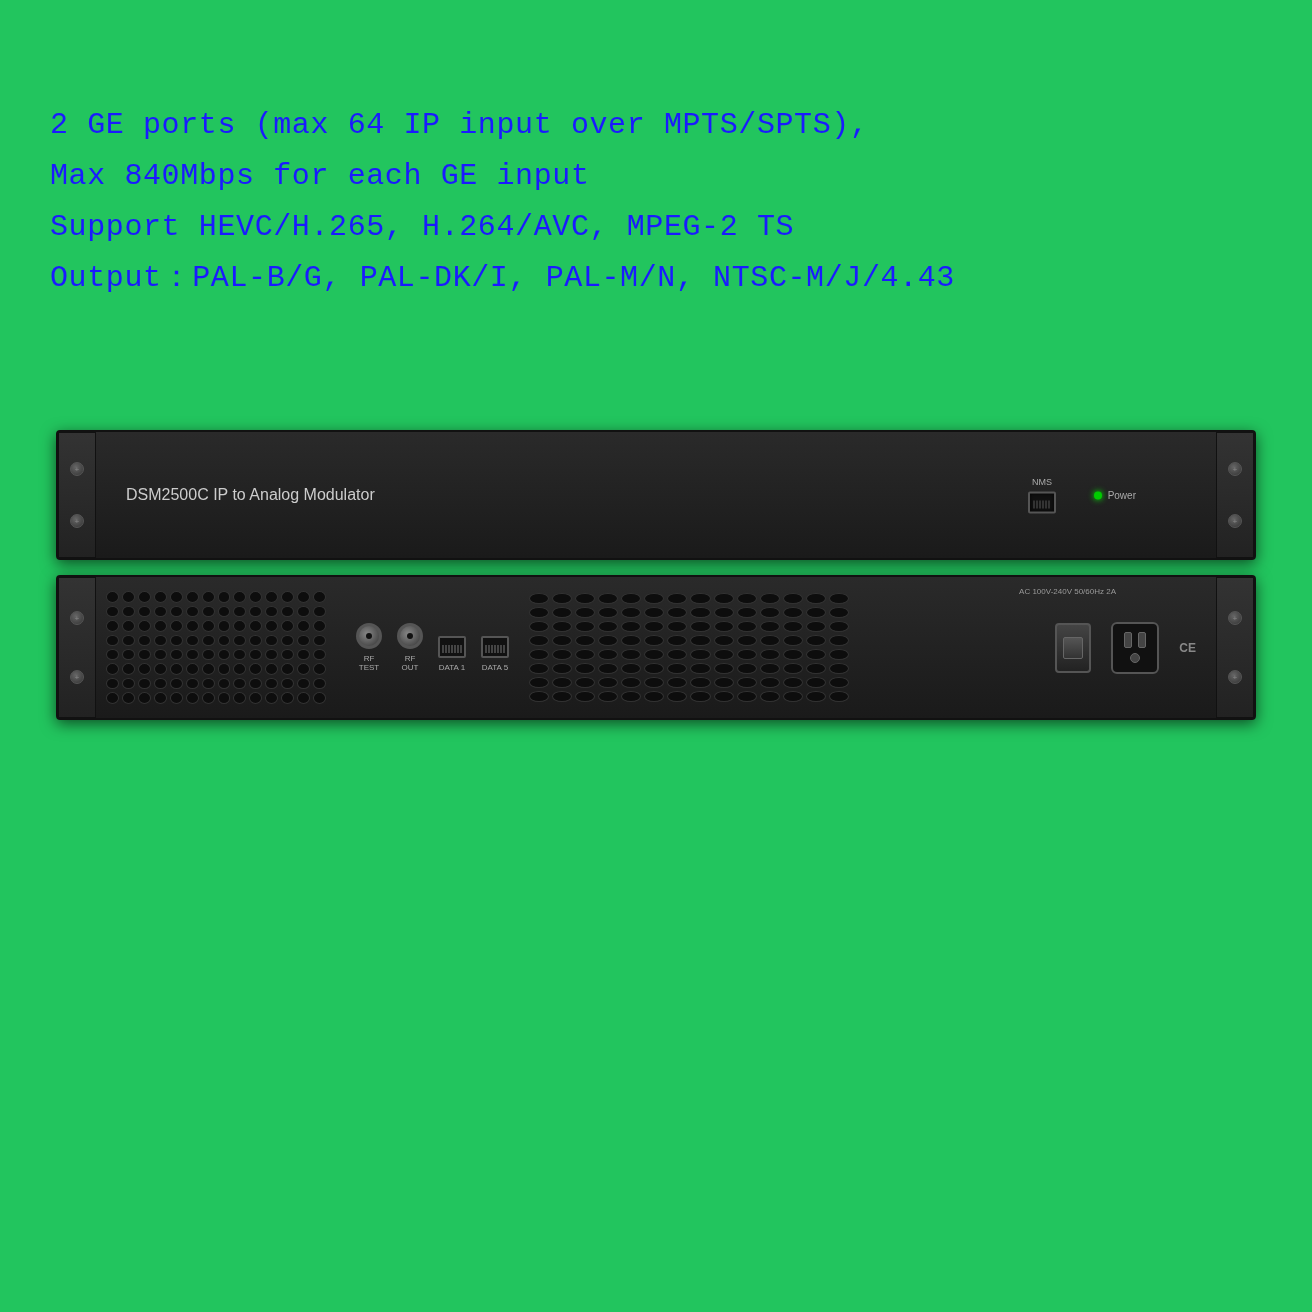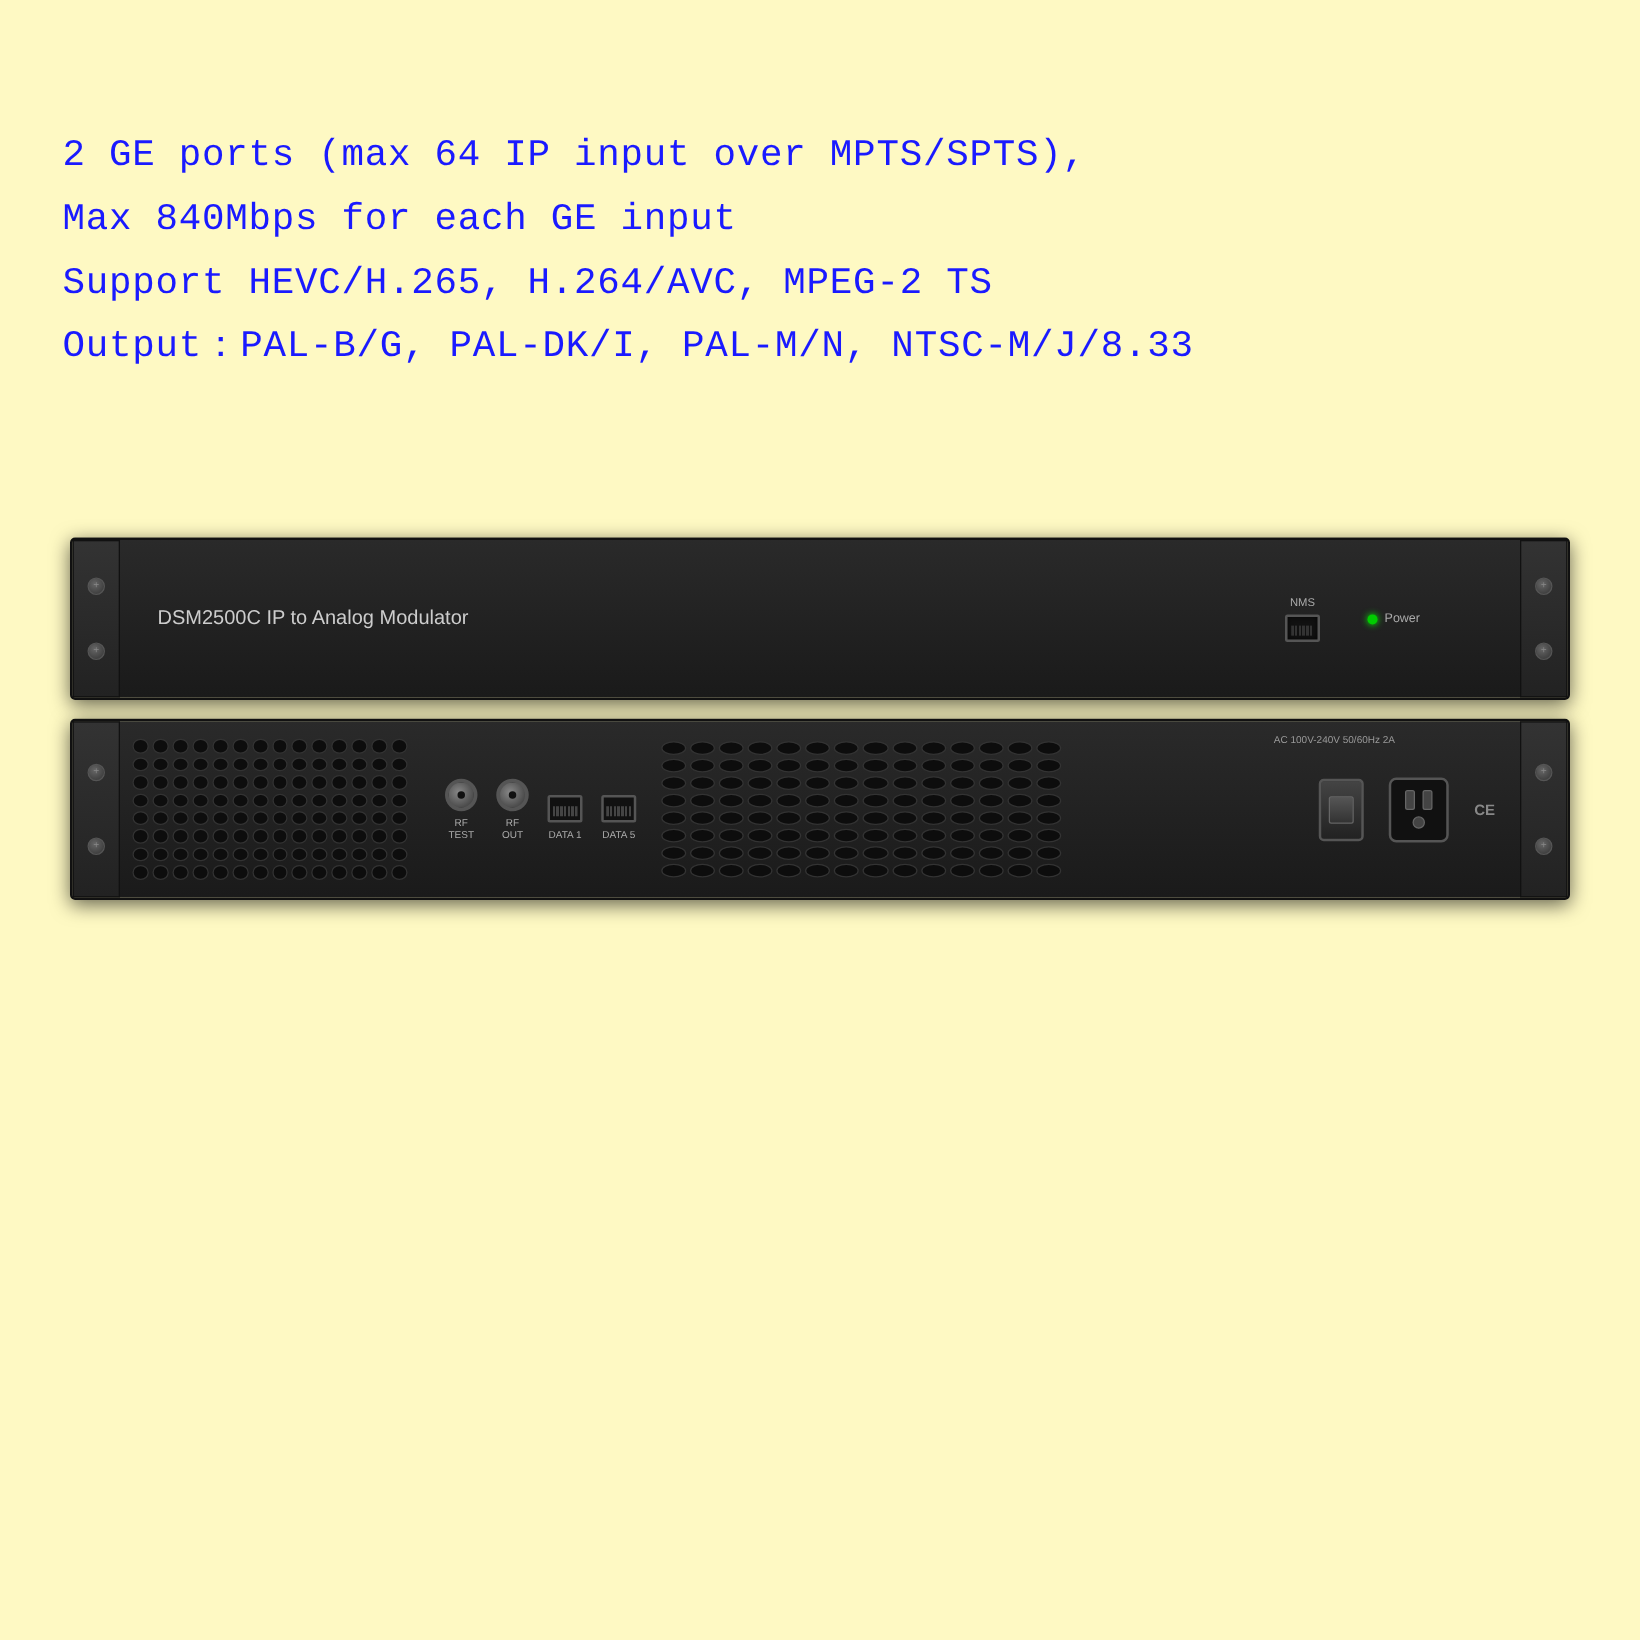--- a/index.html
+++ b/index.html
@@ -9,21 +9,21 @@
       height: 1312px;
       background: #ffffff;
       font-family: 'Courier New', Courier, monospace;
       overflow: hidden;
     }
 
     .page-container {
       width: 1312px;
       height: 1312px;
       position: relative;
-      background: #fef9c3;
+      background: #22c55e;
     }
 
     
     .specs-section {
       position: absolute;
       top: 100px;
       left: 50px;
       right: 50px;
     }
 
@@ -388,21 +388,21 @@
   </style>
 </head>
 <body>
 
 <div class="page-container">
 
   <div class="specs-section">
     <div class="spec-line">2 GE ports (max 64 IP input over MPTS/SPTS),</div>
     <div class="spec-line">Max 840Mbps for each GE input</div>
     <div class="spec-line">Support HEVC/H.265,  H.264/AVC,  MPEG-2 TS</div>
-    <div class="spec-line">Output：PAL-B/G,  PAL-DK/I,  PAL-M/N,  NTSC-M/J/8.33</div>
+    <div class="spec-line">Output：PAL-B/G,  PAL-DK/I,  PAL-M/N,  NTSC-M/J/4.43</div>
   </div>
 
   <div class="devices-section">
 
     <div class="device-front">
       <div class="rack-unit-front">
 
         <div class="rack-ear">
           <div class="rack-screw"></div>
           <div class="rack-screw"></div>

